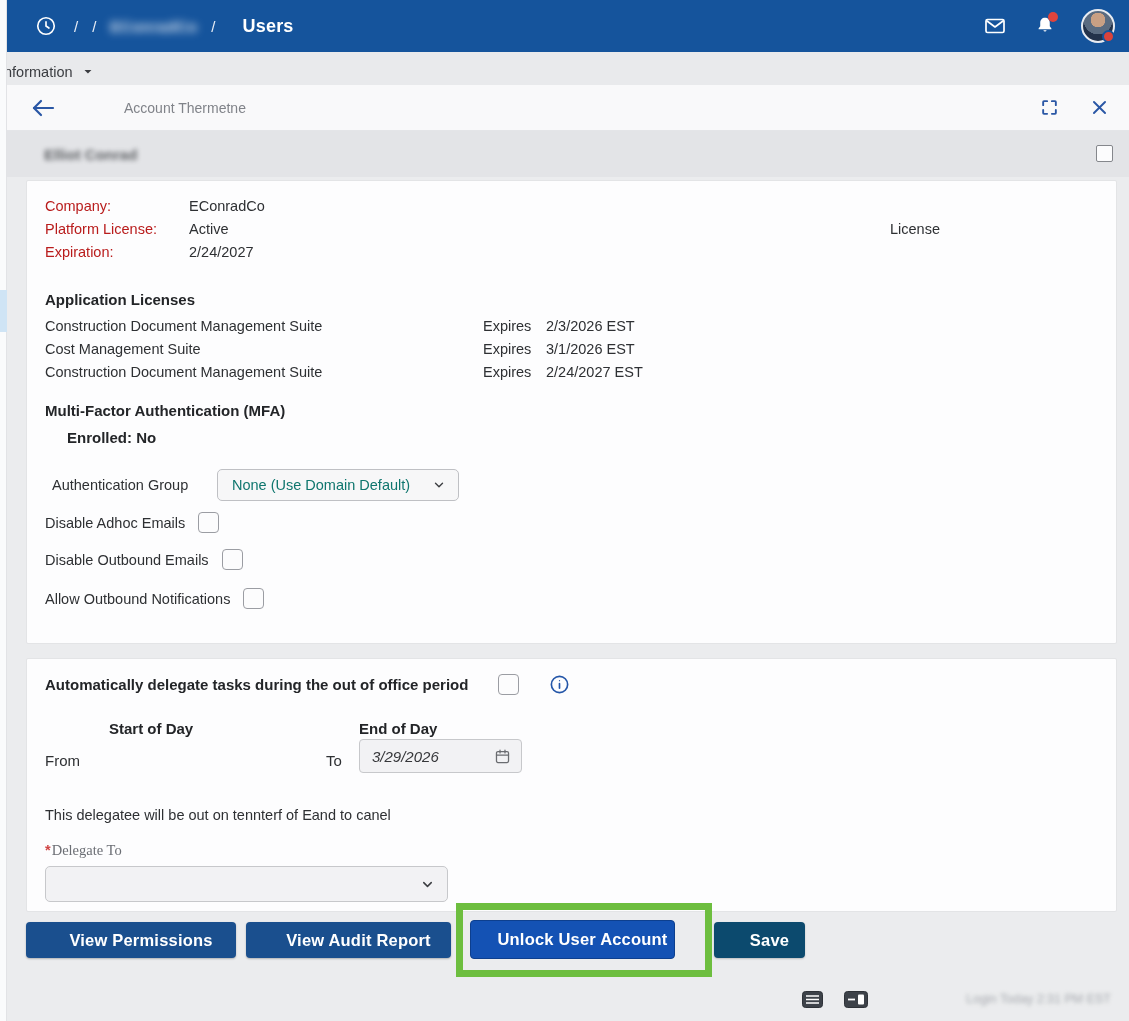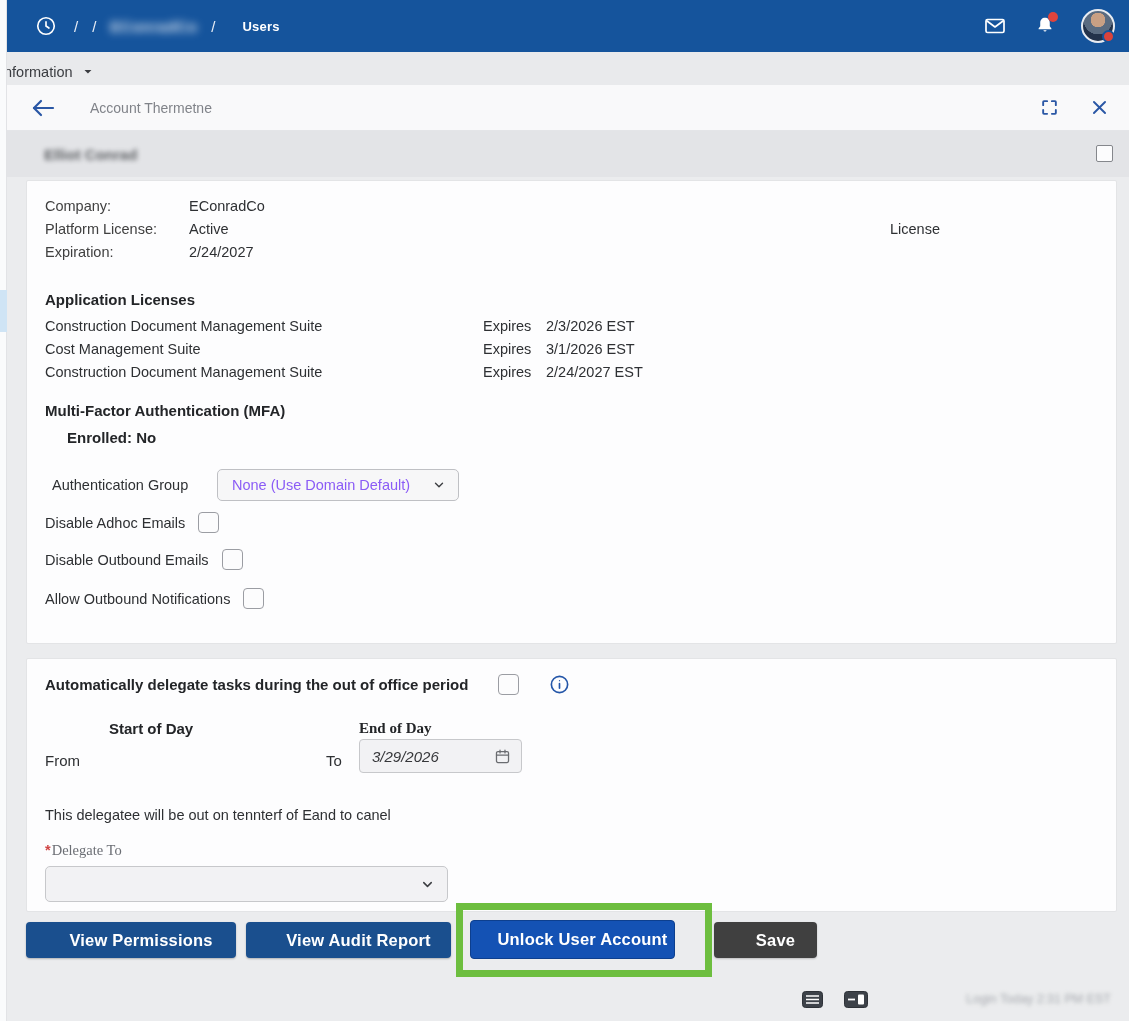--- a/index.html
+++ b/index.html
@@ -14,81 +14,81 @@
 
   
   .left-rail { position:absolute; left:0; top:0; width:7px; height:1021px; background:#fafbfc; z-index:50; border-right:1px solid #e2e3e6; }
   .rail-highlight { position:absolute; left:0; top:290px; width:7px; height:42px; background:#cfe4f5; }
 
   
   .topbar { position:absolute; left:0; top:0; width:1129px; height:52px; background:#15549c; display:flex; align-items:center; justify-content:space-between; padding:0 14px 0 32px; z-index:10; }
   .crumbs { display:flex; align-items:center; gap:14px; color:#fff; font-size:15px; }
   .crumb-sep { color:#e8eef6; font-size:15px; }
   .crumb-company { filter:blur(4px); opacity:.85; font-weight:600; letter-spacing:.5px; }
-  .crumb-current { font-weight:600; font-size:13px; letter-spacing:.2px;padding-left:13px; }
+  .crumb-current { font-weight:600; font-size:18px; letter-spacing:.2px;padding-left:13px; }
   .top-icons { display:flex; align-items:center; gap:22px; }
   .icon-btn { position:relative; display:flex; align-items:center; justify-content:center; width:28px; height:28px; cursor:pointer; }
   .bell-dot { position:absolute; top:0; right:1px; width:10px; height:10px; border-radius:50%; background:#e0443c; }
   .avatar { position:relative; width:34px; height:34px; border-radius:50%;
     background: radial-gradient(circle at 50% 30%, #c9a084 0 28%, #5a6b80 29% 55%, #23324a 56% 100%);
     border:2px solid #e8ecf2; }
   .avatar-badge { position:absolute; right:-2px; bottom:-2px; width:13px; height:13px; border-radius:50%; background:#d9433b; border:2px solid #15549c; }
 
   
   .info-bar { position:absolute; left:0; top:52px; width:1129px; height:41px; background:#e9eaec; display:flex; align-items:center; gap:8px; border-bottom:1px solid #dcdde0; font-size:14.5px; color:#3a3c40; z-index:5; }
 
   
-  .panel-header { position:absolute; left:0; top:85px; width:1129px; height:46px; background:#f9f9fa; border-bottom:1px solid #e4e5e8; display:flex; align-items:center; z-index:5; }
+  .panel-header { position:absolute; left:0; top:85px; width:1129px; height:46px; background:#f9f9fa; border-bottom:1px solid #e4e5e8; display:flex; align-items:center; z-index:5;gap:34px; }
   .back-arrow { margin-left:30px; display:flex; align-items:center; cursor:pointer; }
   .panel-title { margin-left:34px; font-size:14px; color:#808389; }
   .panel-header-actions { margin-left:auto; display:flex; align-items:center; gap:22px; padding-right:16px; }
 
   
   .user-bar { position:absolute; left:0; top:131px; width:1129px; height:46px; background:#e3e4e7; display:flex; align-items:center; z-index:5; }
   .user-name { margin-left:44px; font-weight:700; font-size:15px; color:#3f4246; filter:blur(2.6px); opacity:.8; }
   .user-bar .cb { position:absolute; right:16px; top:14px; }
 
   
   .card { position:absolute; left:26px; width:1091px; background:#fdfdfe; border:1px solid #e3e4e6; border-radius:2px; }
   .card1 { top:180px; height:464px; }
   .card2 { top:658px; height:254px; }
 
   .abs { position:absolute; }
   .lbl { font-size:14.5px; color:#2e3033; }
   .bold { font-weight:700; color:#232528; }
   .field-row { display:flex; }
-  .field-label { width:144px; font-size:14.5px; color:#404040; }
+  .field-label { width:144px; font-size:14.5px; color:#b91c1c; }
   .field-value { font-size:14.5px; color:#2e3033; }
 
   .lic-row { position:absolute; left:18px; right:18px; display:flex; font-size:14.5px; color:#2e3033; }
   .lic-name { width:438px; }
   .lic-exp { width:63px; }
 
   .select {
     display:flex; align-items:center; justify-content:space-between;
     background:#f7f7f8; border:1px solid #bfc0c4; border-radius:5px;
-    padding:0 12px 0 14px; font-size:14.5px; color:#8b5cf6; cursor:pointer;
+    padding:0 12px 0 14px; font-size:14.5px; color:#0f766e; cursor:pointer;
   }
   .cb { width:21px; height:21px; background:#fcfcfd; border:1.5px solid #9b9da3; border-radius:4px; cursor:pointer; flex:0 0 auto; }
   .cb.sm { width:17px; height:17px; border:1.5px solid #85878c; border-radius:2px; }
   .chk-row { position:absolute; left:18px; display:flex; align-items:center; gap:13px; }
 
   .date-field { display:flex; align-items:center; justify-content:space-between; background:#f2f2f4; border:1px solid #c7c8cb; border-radius:4px; padding:0 10px 0 12px; font-size:15px; color:#36373a; cursor:text; }
 
   .note-text { font-size:14.5px; color:#2e3033; }
   .req { color:#d04545; font-size:14.5px; font-weight:700; margin-right:1px; }
   .delegate-label { font-size:14.5px; color:#6b6e74;font-family:Liberation Serif, serif; }
 
   
   .btn { position:absolute; top:922px; height:36px; border:none; border-radius:4px; color:#fff; font-family:"Liberation Sans",sans-serif; font-size:16.5px; font-weight:700; display:flex; align-items:center; justify-content:center; cursor:pointer; letter-spacing:.2px;padding-left:20px; }
   .btn-navy { background:#1a4f8e; box-shadow:0 1px 2px rgba(0,0,0,.25); }
   .btn-permissions { left:26px; width:210px; }
   .btn-audit { left:246px; width:205px; }
   .btn-unlock { position:absolute; left:470px; top:920px; width:205px; height:39px; background:#1452b4; border:1px solid #0d3f8e; }
-  .btn-save { left:714px; width:103px; background:#404040; box-shadow:0 1px 2px rgba(0,0,0,.2); }
+  .btn-save { left:714px; width:91px; background:#0c4a6e; box-shadow:0 1px 2px rgba(0,0,0,.2); }
   .green-box { position:absolute; left:456px; top:903px; width:256px; height:74px; border:7px solid #6dbe3f; z-index:8; pointer-events:none; }
 
   
   .footer-icon { position:absolute; cursor:pointer; }
   .watermark { position:absolute; left:966px; top:992px; width:150px; font-size:12.5px; color:#9ea2a8; filter:blur(2.2px); opacity:.9; white-space:nowrap; }
 </style>
 </head>
 <body>
 
 <div class="page">
@@ -227,21 +227,21 @@
       <span class="lbl bold" style="font-size:15px;">Automatically delegate tasks during the out of office period</span>
       <span class="cb"></span>
       <svg width="21" height="21" viewBox="0 0 24 24" fill="none" stroke="#2456a8" stroke-width="1.9" stroke-linecap="round">
         <circle cx="12" cy="12" r="9.3"></circle>
         <path d="M12 11v5.2"></path>
         <circle cx="12" cy="7.6" r="0.7" fill="#2456a8" stroke="none"></circle>
       </svg>
     </div>
 
     <div class="abs lbl bold" style="left:82px; top:61px; font-size:15px;">Start of Day</div>
-    <div class="abs lbl bold" style="left:332px; top:61px; font-size:15px;font-family:Liberation Serif, serif;">End of Day</div>
+    <div class="abs lbl bold" style="left:332px; top:61px; font-size:15px;">End of Day</div>
 
     <div class="abs lbl" style="left:18px; top:93px; font-size:15px;">From</div>
     <div class="abs lbl" style="left:299px; top:93px; font-size:15px;">To</div>
     <div class="abs date-field" style="left:332px; top:80px; width:163px; height:34px;font-style:italic;">
       <span>3/29/2026</span>
       <svg width="17" height="17" viewBox="0 0 24 24" fill="none" stroke="#6a6c70" stroke-width="1.8" stroke-linecap="round">
         <rect x="3.5" y="5" width="17" height="15.5" rx="2"></rect>
         <path d="M3.5 10h17M8.5 3v4M15.5 3v4"></path>
       </svg>
     </div>

